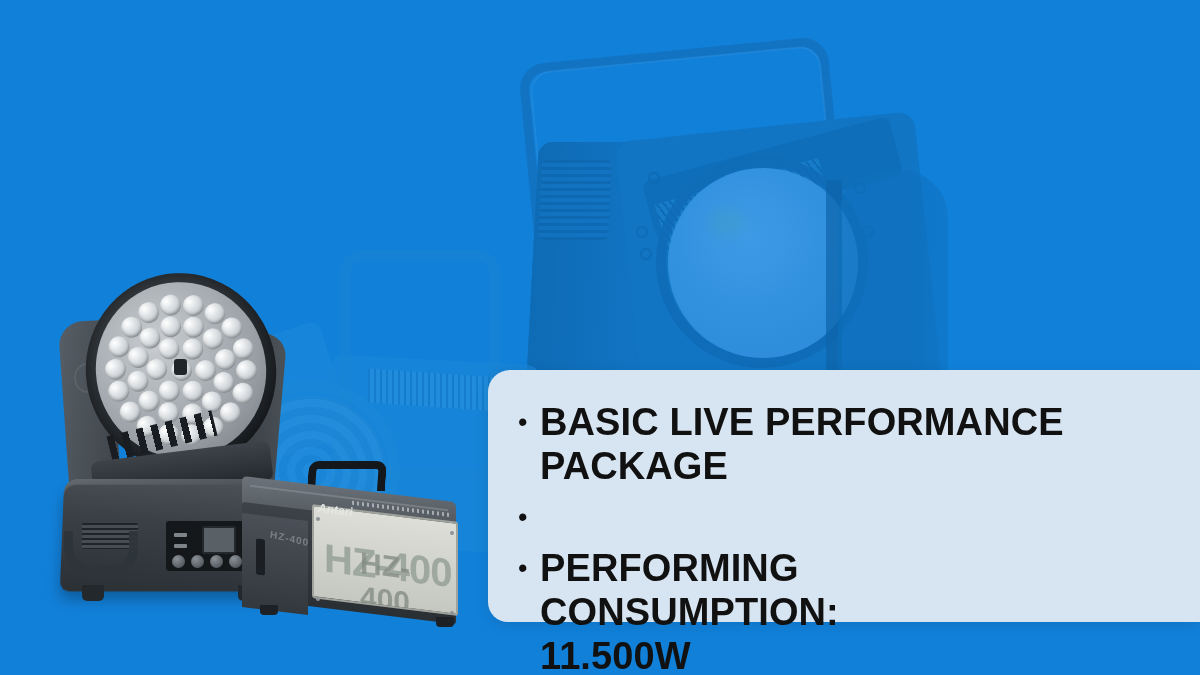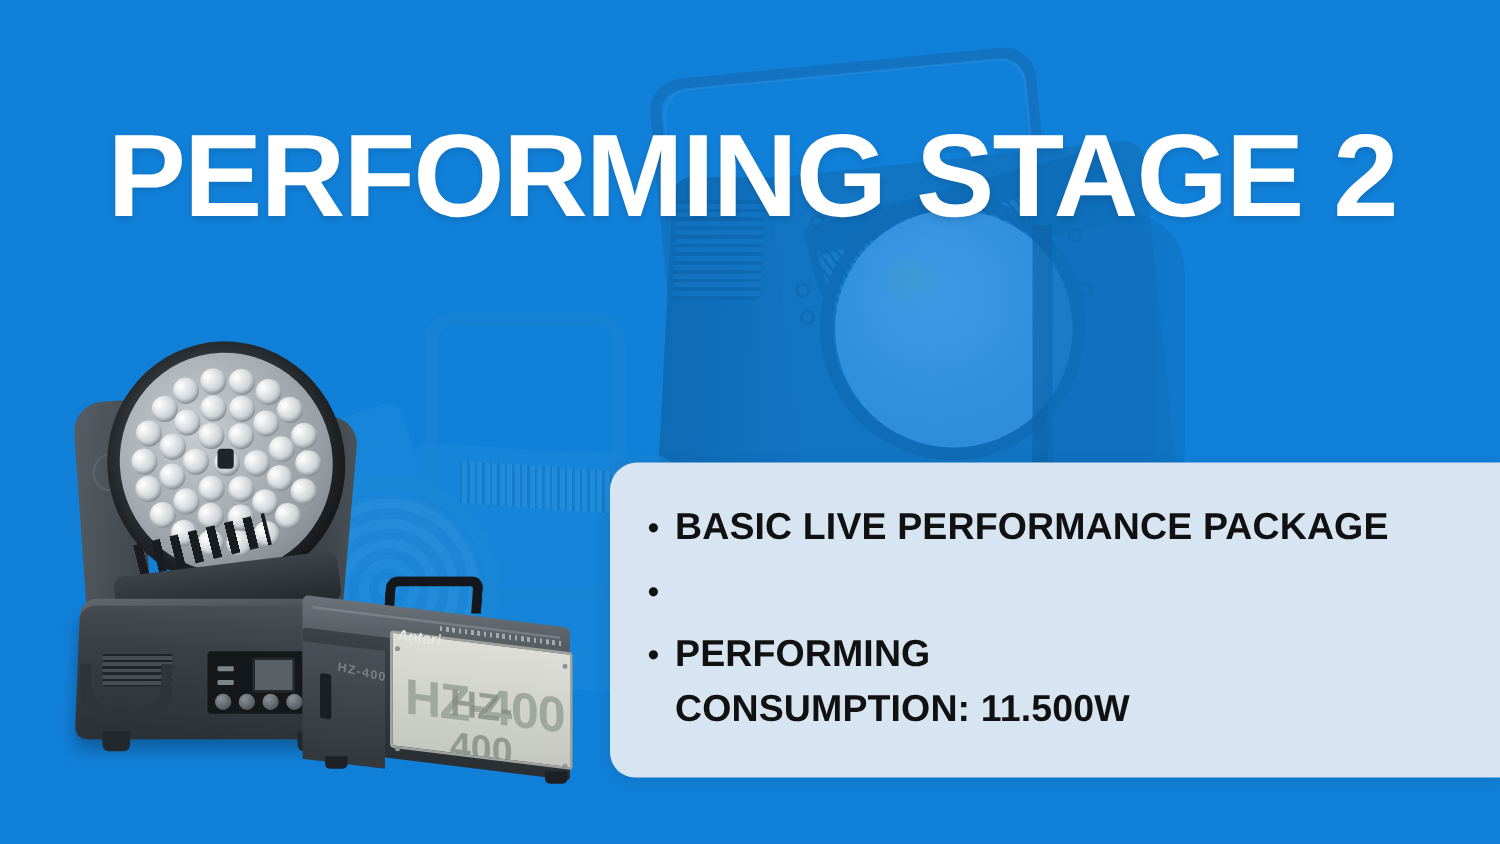--- a/index.html
+++ b/index.html
@@ -306,21 +306,21 @@
   .spec-bullet {
     flex: 0 0 auto;
     width: 22px;
     color: #111111;
     font-size: 27px;
     line-height: 44px;
     text-align: left;
   }
   .spec-text {
     color: #111111;
-    font-size: 30px;
+    font-size: 38px;
     font-weight: 700;
     line-height: 44px;
     letter-spacing: .1px;
   }
 
   
   .product {
     position: absolute;
     left: 40px;
     top: 255px;
@@ -691,21 +691,20 @@
       <div class="yoke2"></div>
       <div class="body2"></div>
       <div class="vents2"></div>
       <div class="lensring2"></div>
       <div class="fresnel"></div>
       <div class="fade2"></div>
     </div>
 
   </div>
 
-  <div class="title">PERFORMING STAGE 2</div>
 
   <div class="info-card">
     <ul class="spec-list">
       <li class="spec-item">
         <span class="spec-bullet">•</span>
         <span class="spec-text">BASIC LIVE PERFORMANCE PACKAGE</span>
       </li>
       <li class="spec-item">
         <span class="spec-bullet">•</span>
       </li>

